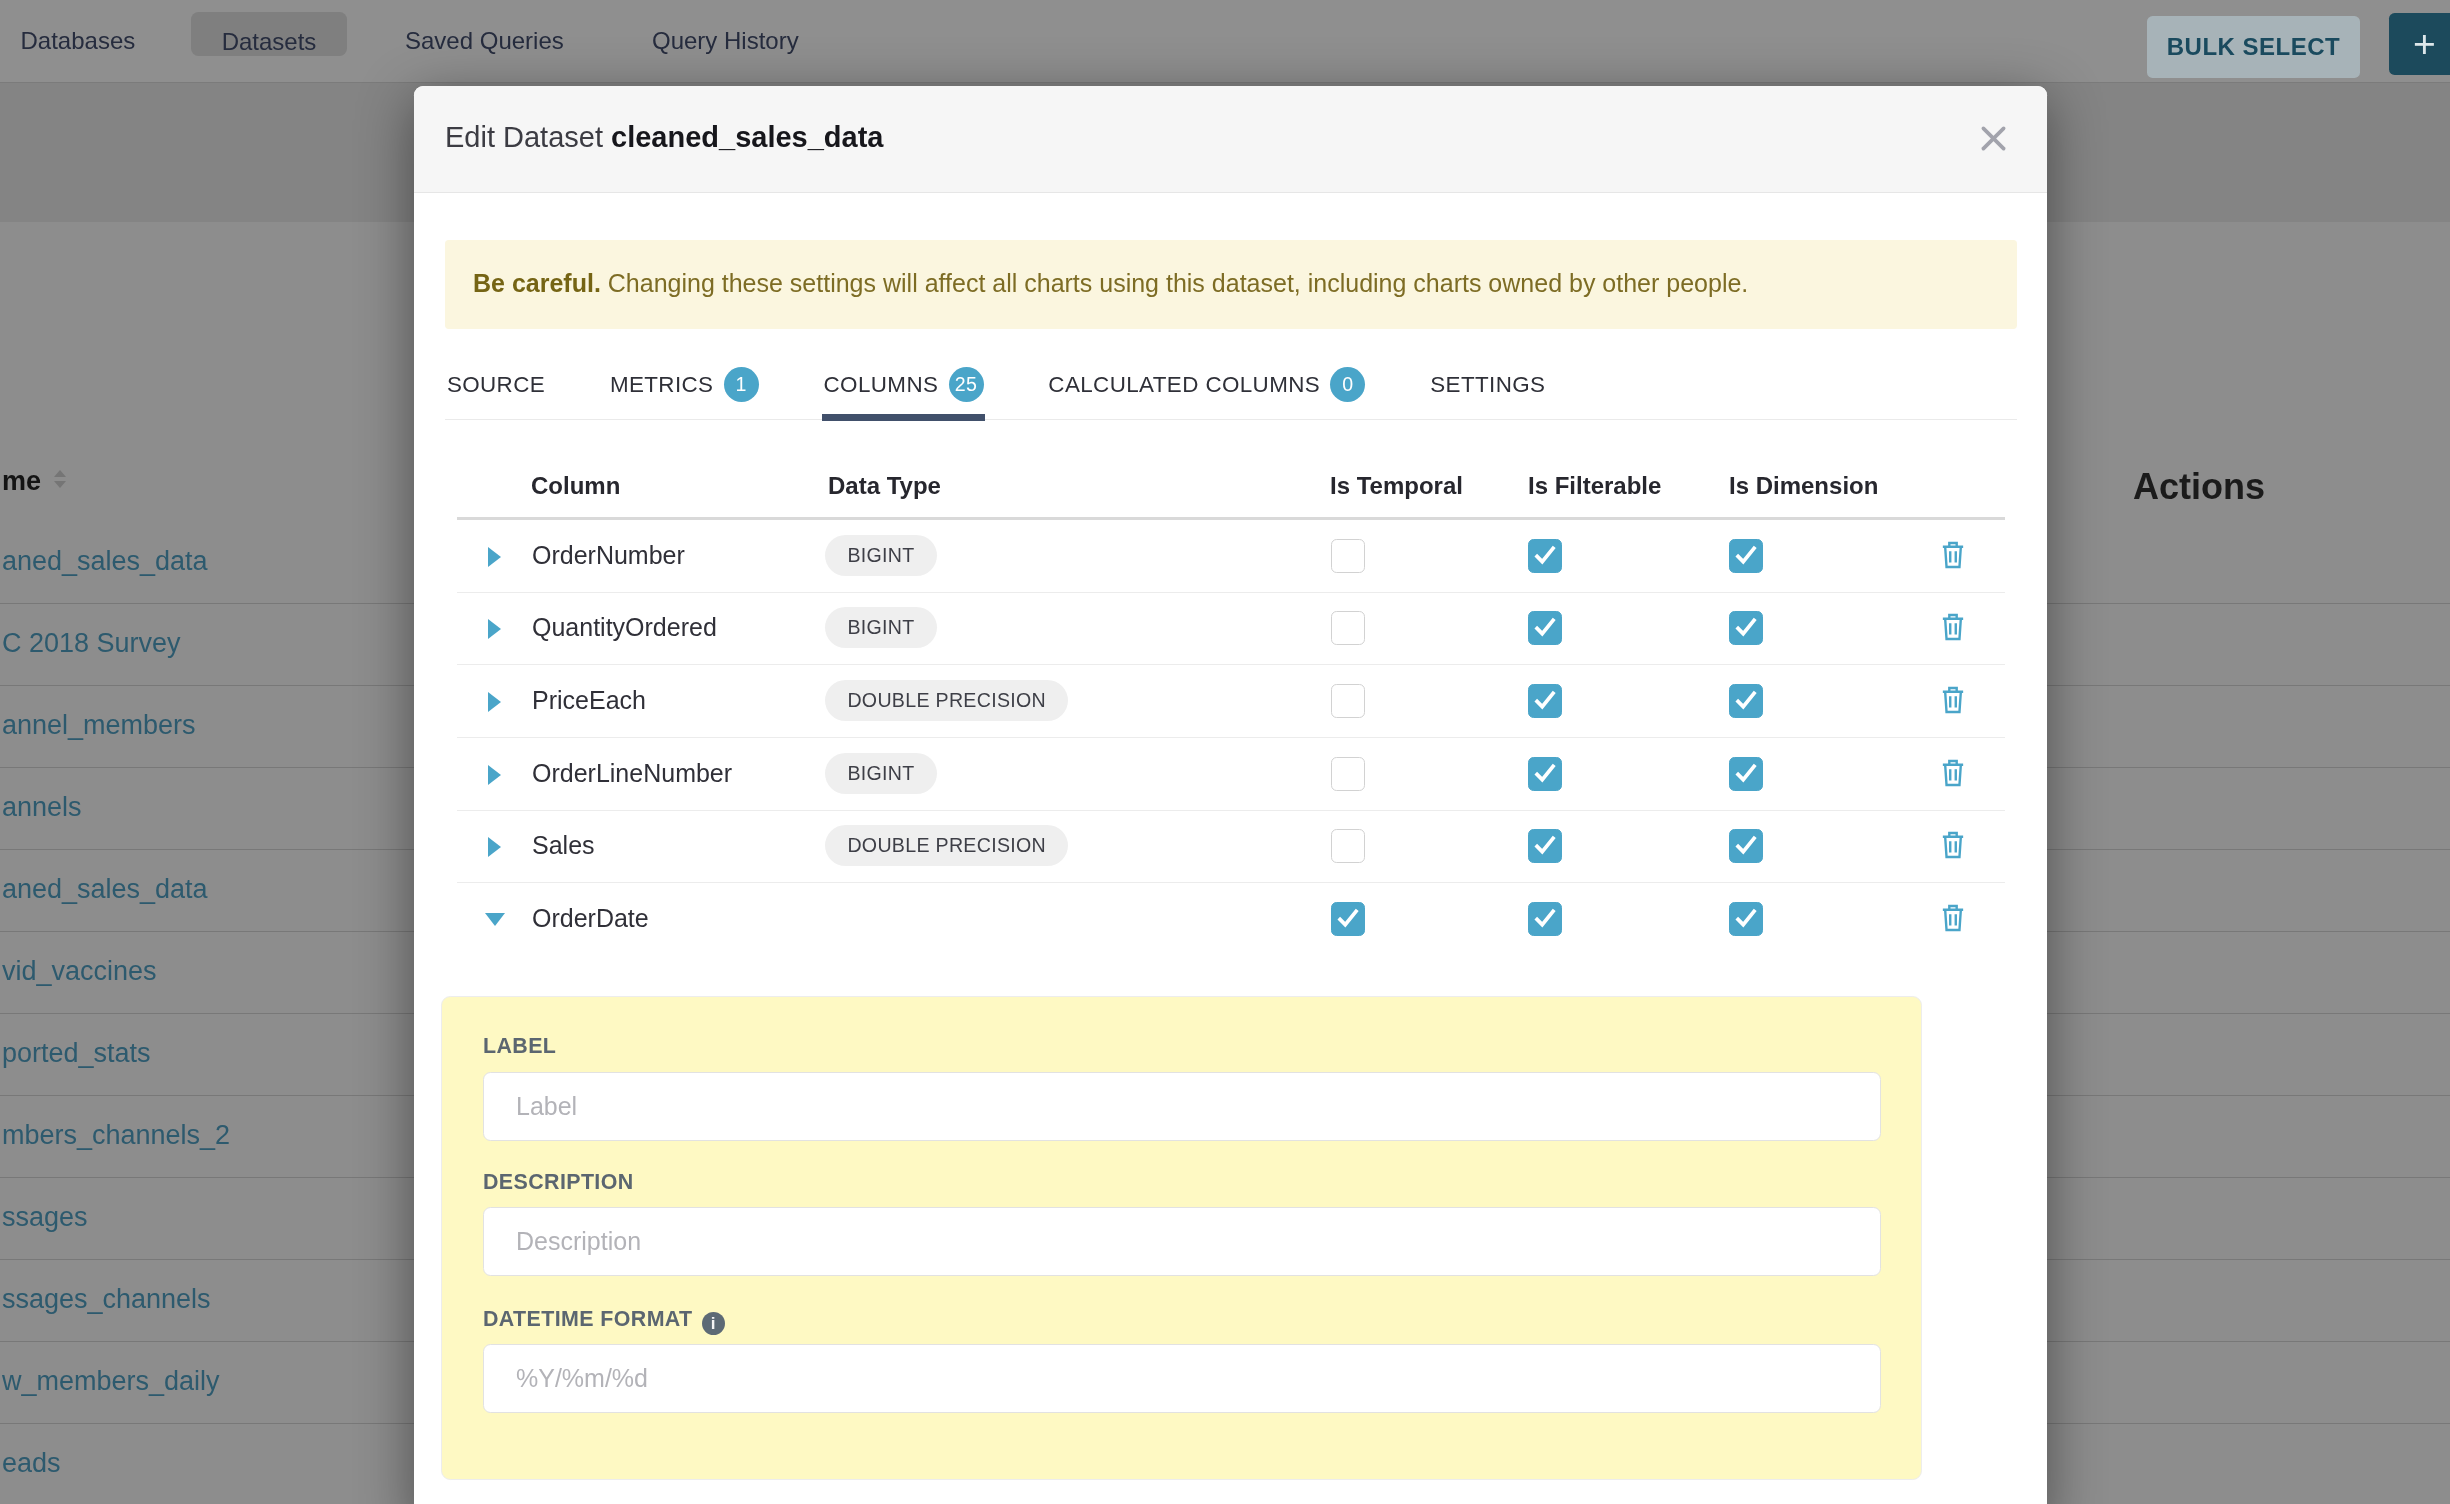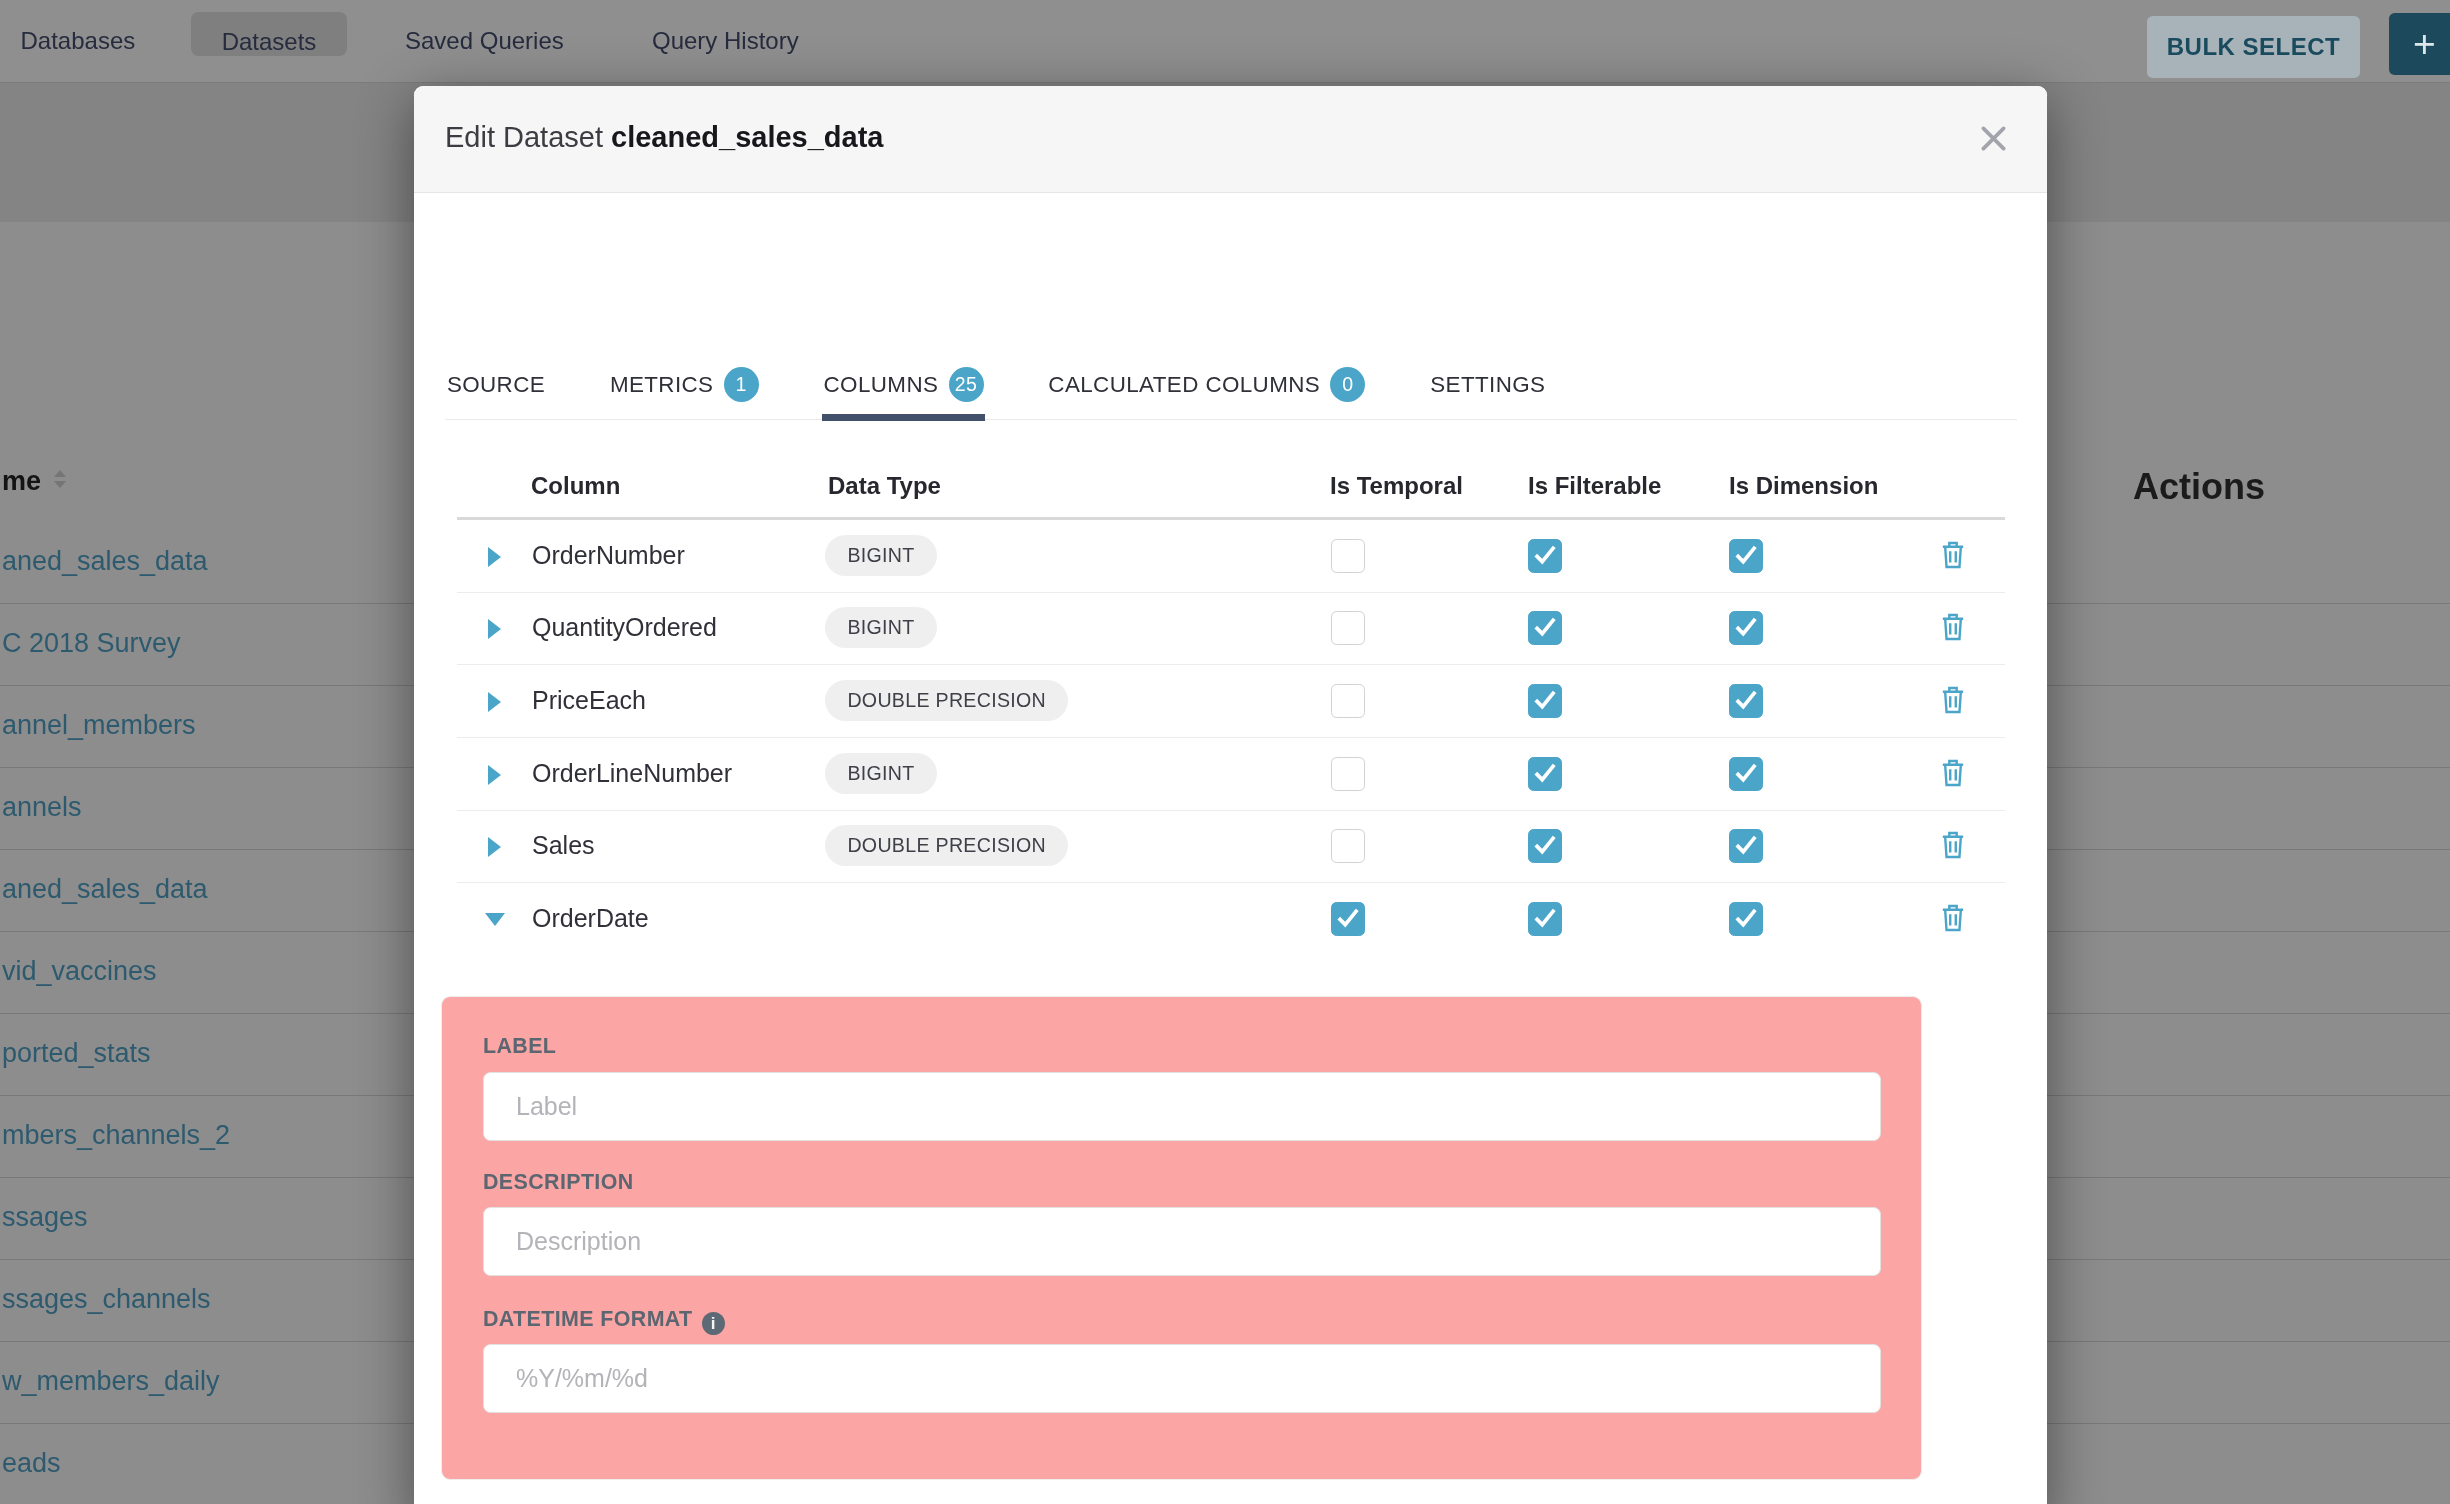--- a/index.html
+++ b/index.html
@@ -58,21 +58,21 @@
   .ct-name{position:absolute;left:75px;top:22.4px;font-size:25px;color:#303038;}
   .pill{position:absolute;left:368px;top:16px;height:41px;line-height:41px;border-radius:20.5px;background:#efefef;
         color:#3e3f47;font-size:19.6px;letter-spacing:0.3px;padding:0 22.4px;}
   .cb{position:absolute;top:19.6px;width:34px;height:34px;border-radius:5.6px;background:#fff;border:1.9px solid #d2d2d2;box-sizing:border-box;cursor:pointer;}
   .cb svg{display:none;}
   .cb.checked{background:#4aa5c9;border-color:#4aa5c9;}
   .cb.checked svg{display:block;margin:4.7px auto 0;}
   .cb1{left:874px;} .cb2{left:1071px;} .cb3{left:1272px;}
   .trash{position:absolute;left:1484px;top:20.5px;cursor:pointer;}
   
-  .panel{position:absolute;left:27px;top:910px;width:1481px;height:484px;background:#fca5a5;border:1.9px solid #ededed;border-radius:9.3px;box-sizing:border-box;}
+  .panel{position:absolute;left:27px;top:910px;width:1481px;height:484px;background:#fef9c3;border:1.9px solid #ededed;border-radius:9.3px;box-sizing:border-box;}
   .fld-label{position:absolute;left:41px;font-size:21.4px;font-weight:600;letter-spacing:0.4px;color:#5b6670;}
   .fld-input{position:absolute;left:41px;width:1398px;height:69px;border:1.9px solid #e2e2e2;border-radius:7.5px;background:#fff;
              font-size:25px;color:#333;padding:0 32px;box-sizing:border-box;font-family:inherit;}
   .fld-input::placeholder{color:#b3b3b8;opacity:1;}
   .info-dot{display:inline-block;vertical-align:-2.8px;margin-left:9.3px;width:23px;height:23px;border-radius:50%;background:#5d6a75;
             color:#f4f4f4;font-size:17px;font-weight:700;text-align:center;line-height:23px;cursor:pointer;}
 </style>
 </head>
 <body>
 
@@ -160,20 +160,25 @@
       <span class="mtitle">
         <span>Edit Dataset</span>
         <b>cleaned_sales_data</b>
       </span>
       <svg class="close-x" viewBox="0 0 38 38">
         <line x1="8" y1="8" x2="30" y2="30" stroke="#a2a3ac" stroke-width="4" stroke-linecap="round"></line>
         <line x1="30" y1="8" x2="8" y2="30" stroke="#a2a3ac" stroke-width="4" stroke-linecap="round"></line>
       </svg>
     </div>
 
+    <div class="banner">
+      <span class="banner-text">
+        <b>Be careful.</b><span> Changing these settings will affect all charts using this dataset, including charts owned by other people.</span>
+      </span>
+    </div>
 
     <div class="tabs">
       <div class="tab">
         <span>SOURCE</span>
       </div>
       <div class="tab">
         <span>METRICS</span>
         <span class="badge">1</span>
       </div>
       <div class="tab active">

